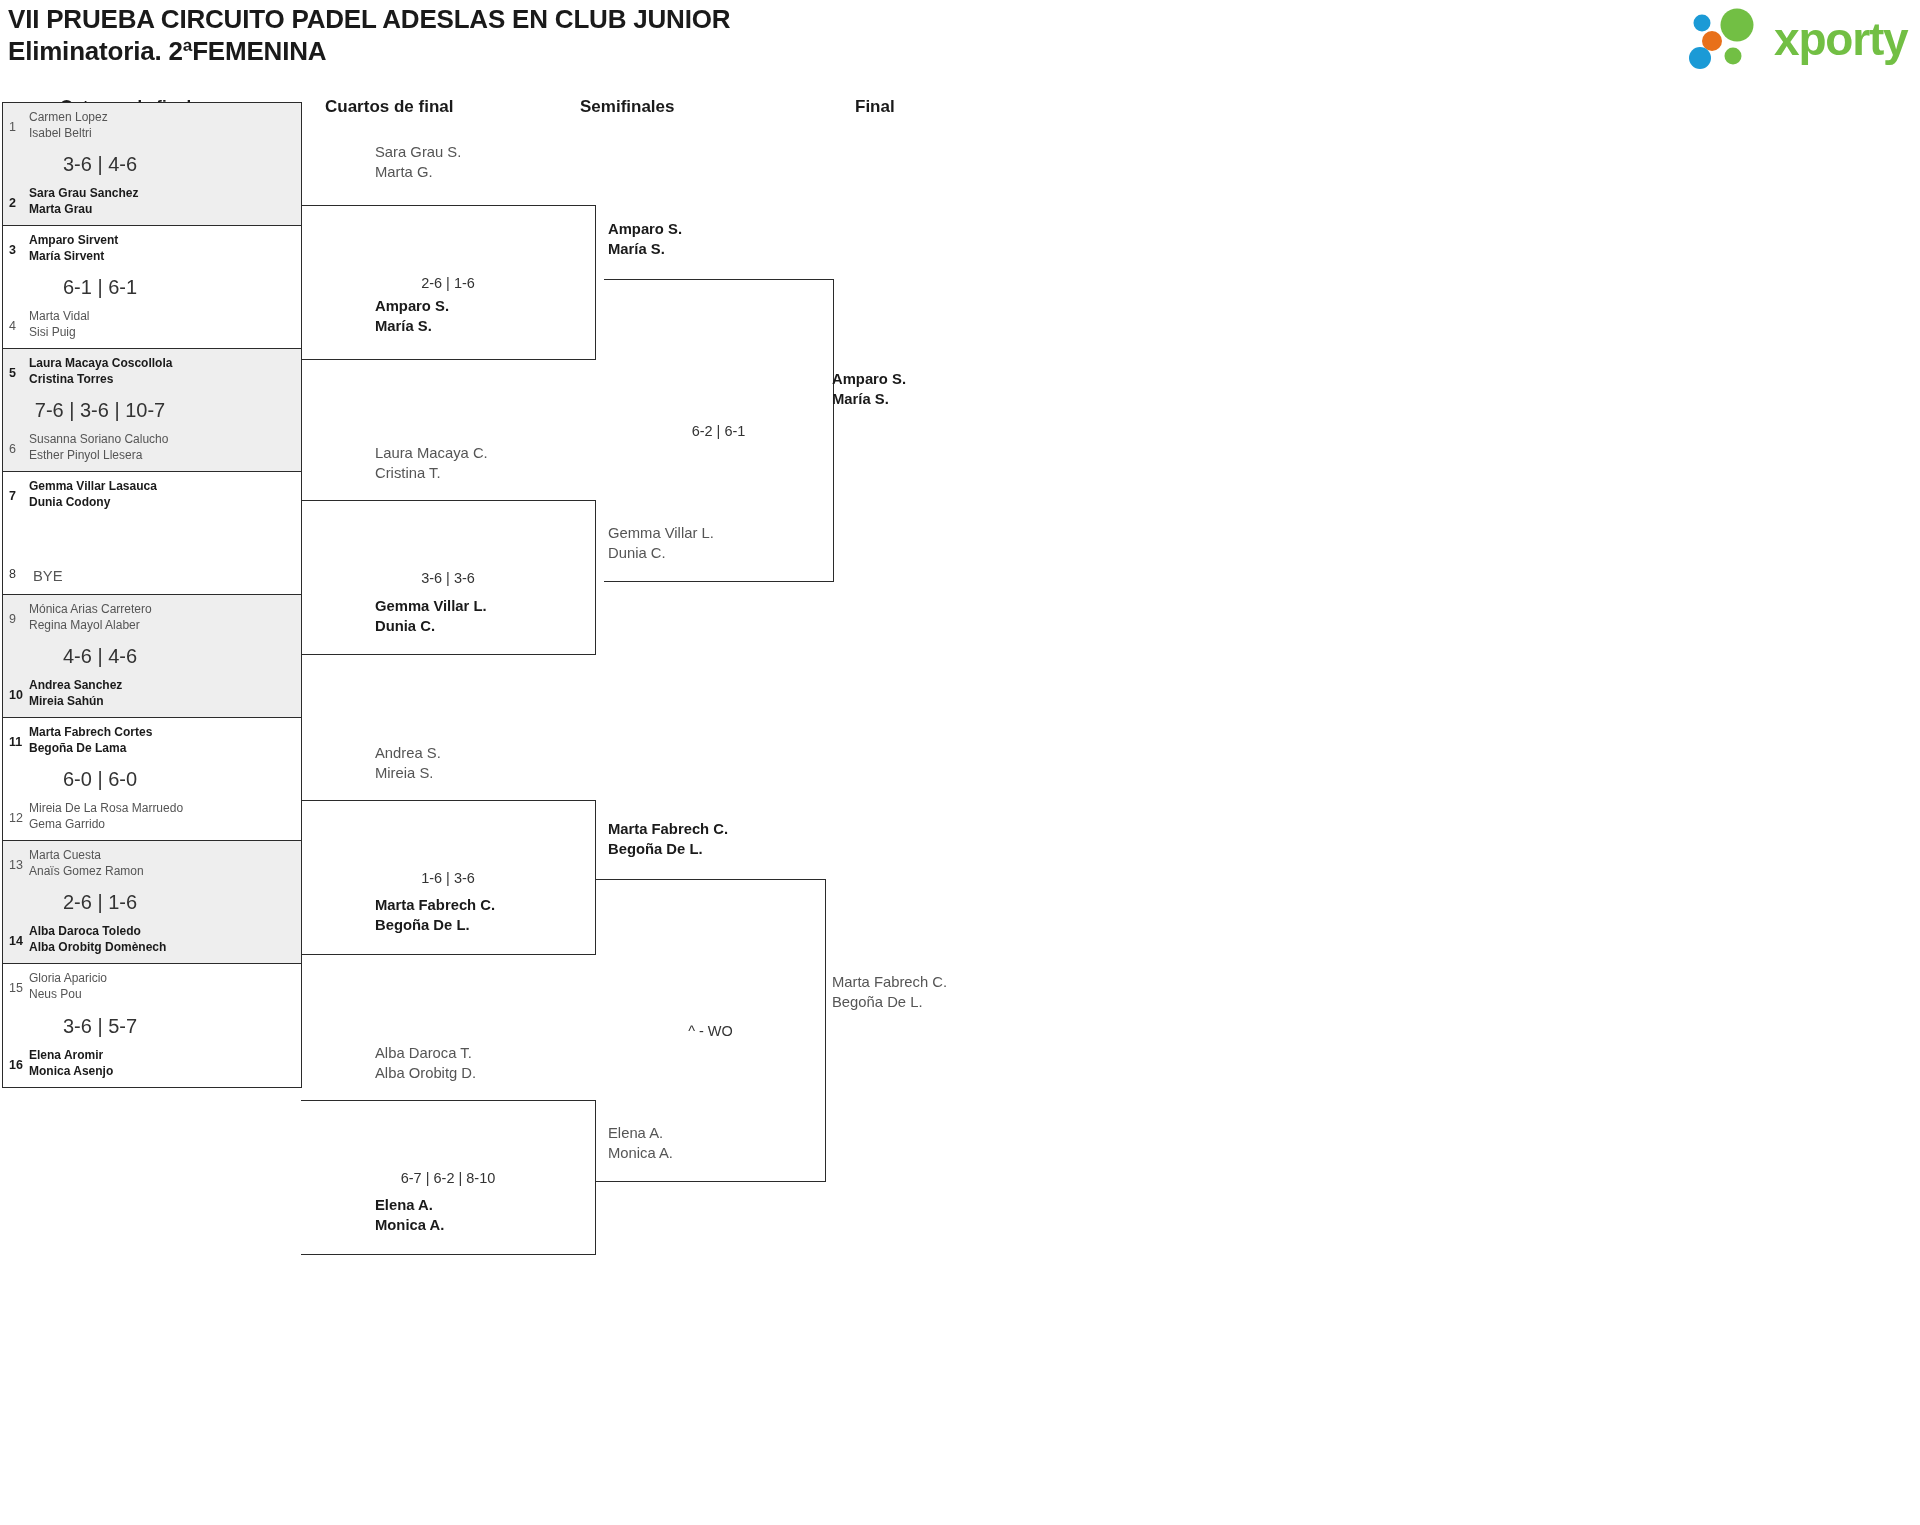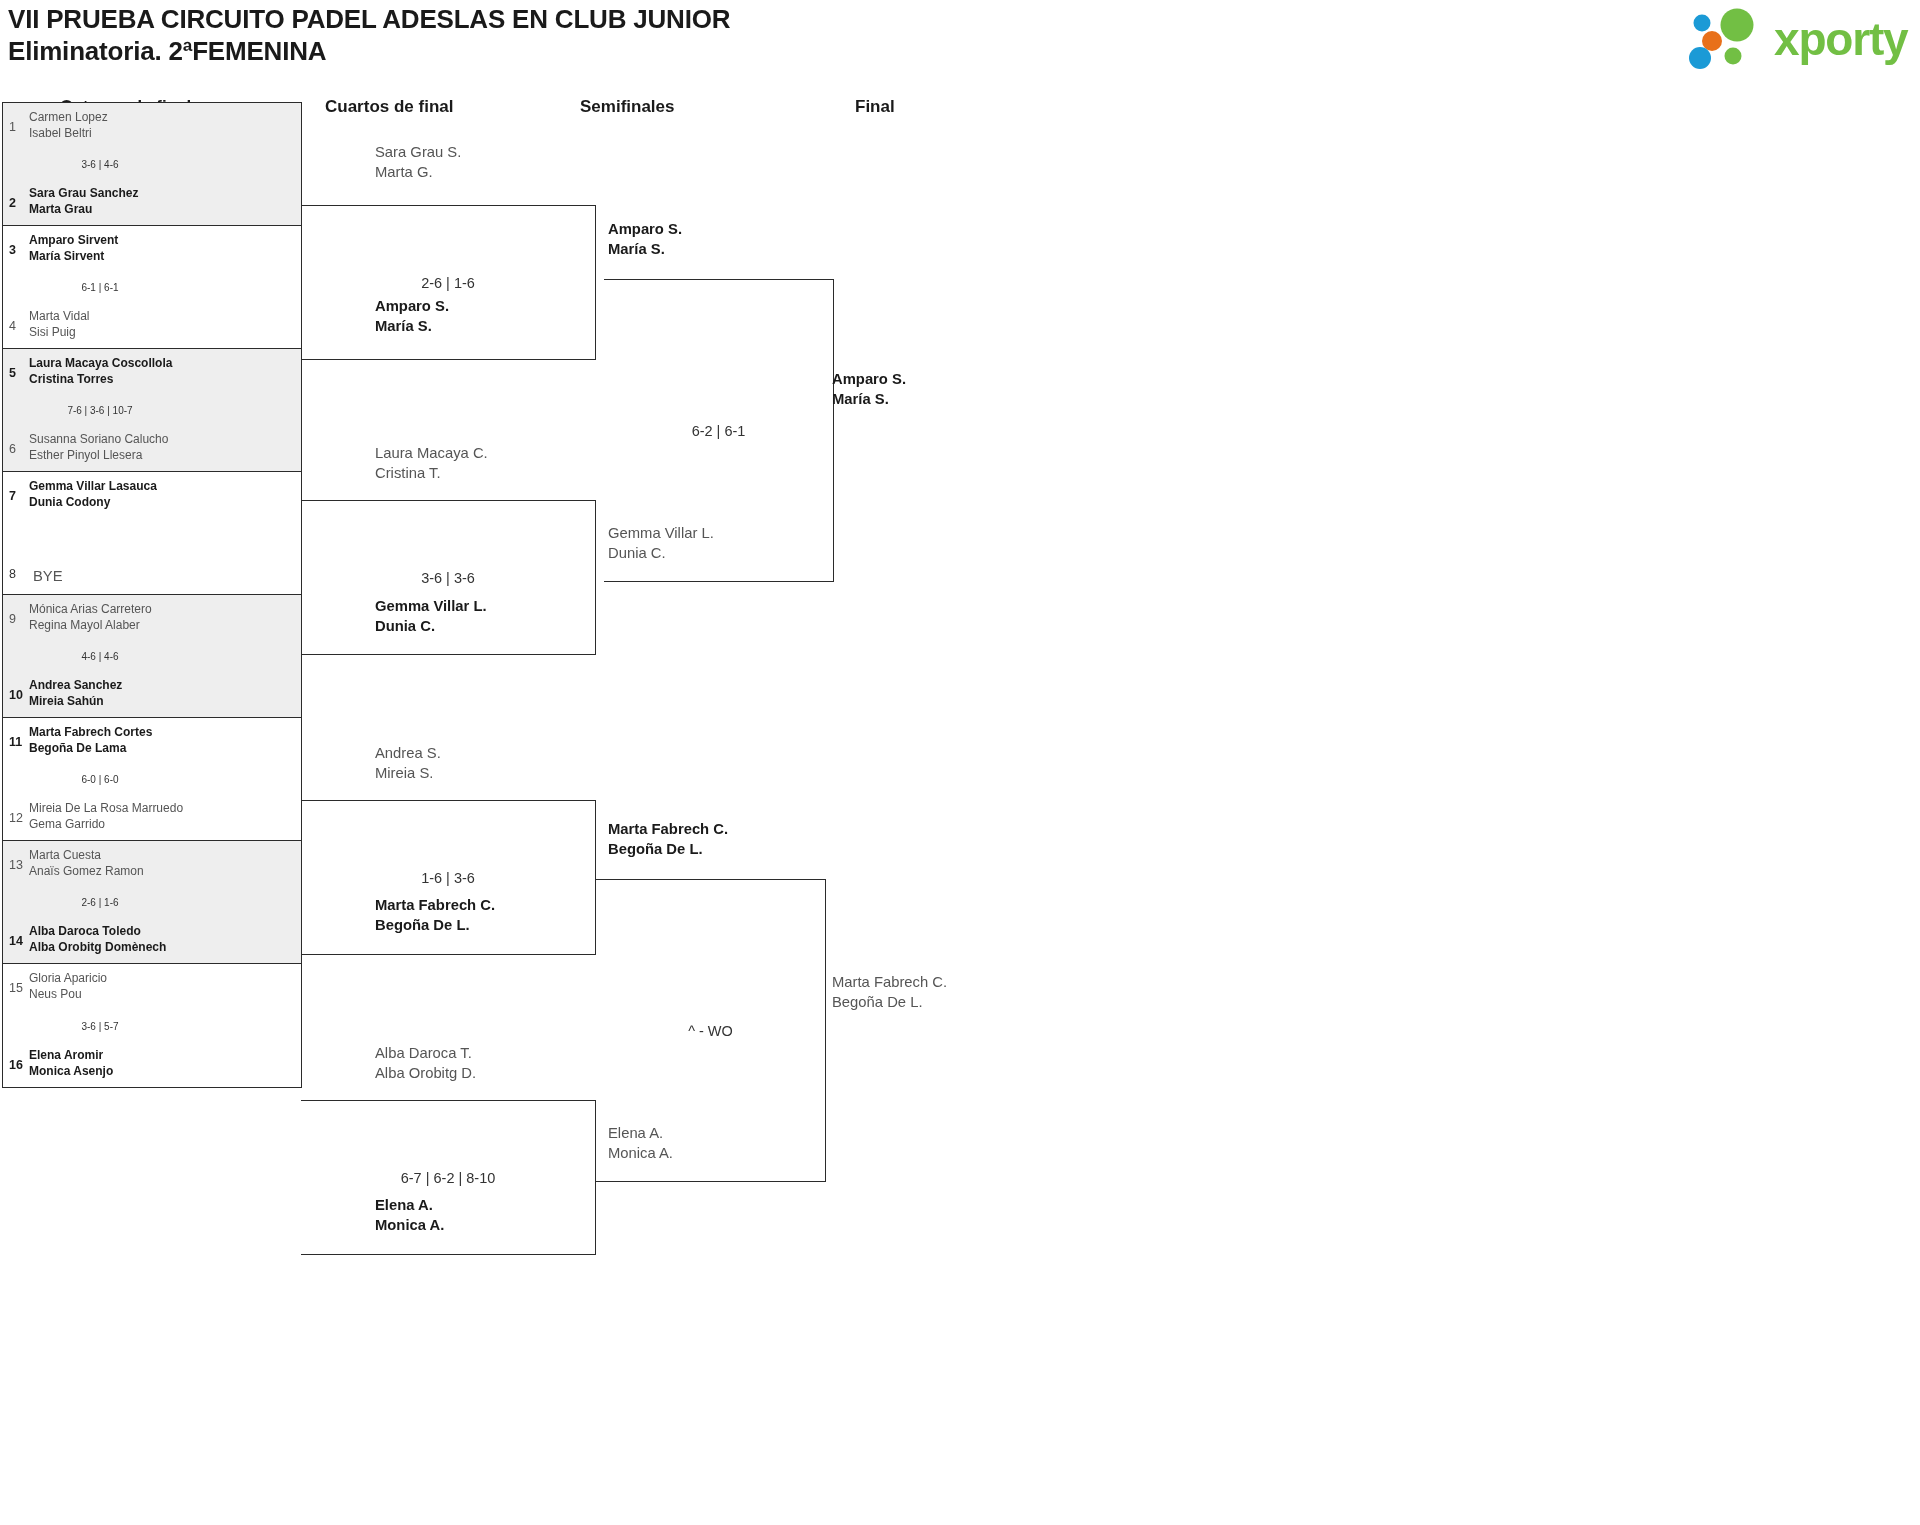--- a/index.html
+++ b/index.html
@@ -125,21 +125,21 @@
     color: #555555;
     padding-left: 4px;
   }
   .r1-score {
     position: absolute;
     left: 0;
     width: 100%;
     top: 50%;
     transform: translateY(-50%);
     text-align: center;
-    font-size: 10px;
+    font-size: 20px;
     color: #333333;
     padding-right: 104px;
     box-sizing: border-box;
   }
 
   
   .cbox {
     position: absolute;
     box-sizing: border-box;
     border: 1px solid #2b2b2b;

